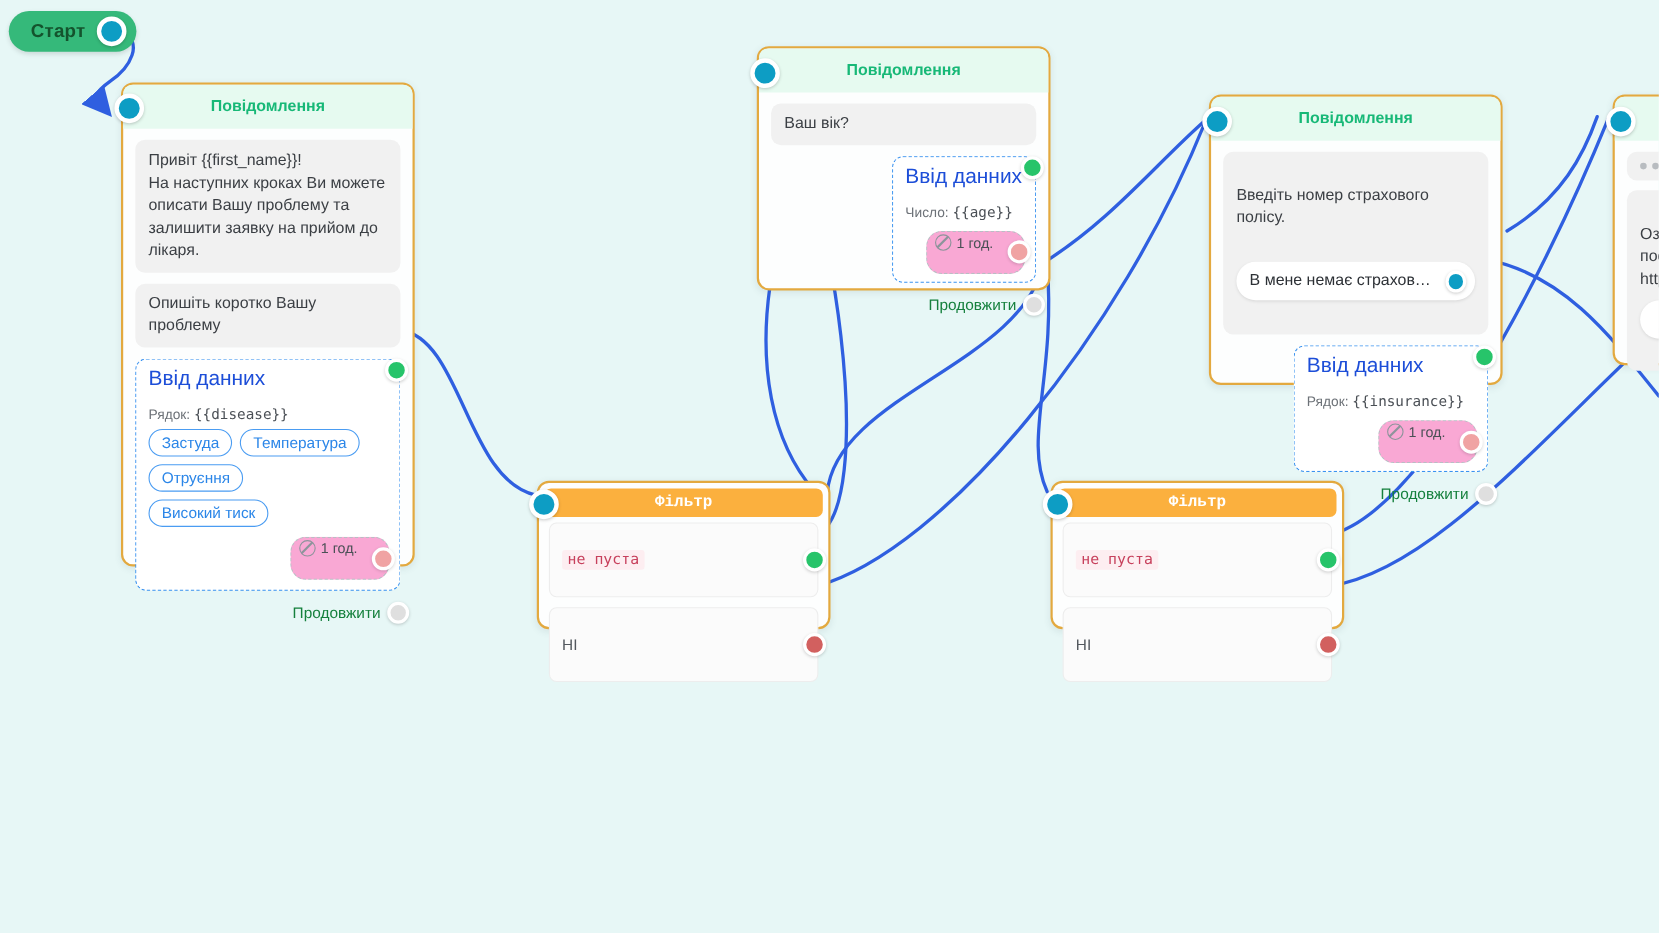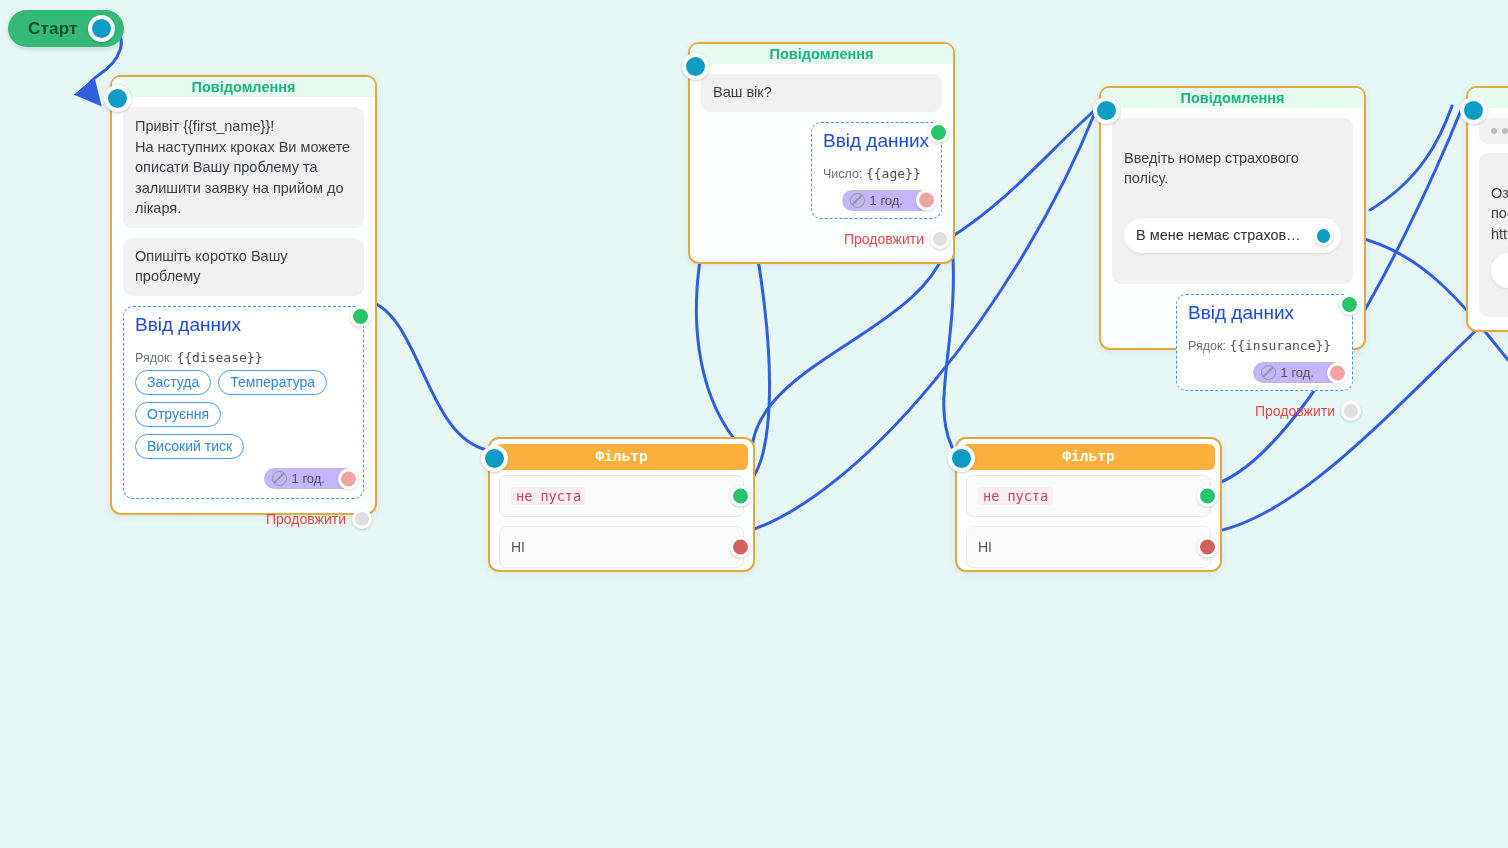--- a/index.html
+++ b/index.html
@@ -28,21 +28,21 @@
   .port.sm{width:14px;height:14px;border-width:3px;}
   .port.gray{background:#dfdfdf;}
 
   
   .node{
     position:absolute;background:#fdfefe;border:2px solid #e3a93f;
     border-radius:11px;box-sizing:border-box;
     box-shadow:0 2px 7px rgba(60,80,90,.10);
   }
   .node .hdr{
-    height:20px;display:flex;align-items:center;justify-content:center;
+    height:40px;display:flex;align-items:center;justify-content:center;
     font-size:14.5px;font-weight:bold;border-radius:8px 8px 0 0;
   }
   .node.msg .hdr{background:#e6faf0;color:#17b877;}
   .node.flt .hdr{background:#fbb03e;color:#fff;margin:5px;height:26px;border-radius:6px;font-family:Liberation Mono, monospace;}
   .node .body{padding:10px 11px 0 11px;}
 
   .bubble{
     background:#f1f1f1;border-radius:9px;padding:9px 12px;
     font-size:14.5px;color:#3b3f44;line-height:1.42;margin-bottom:10px;
     white-space:pre-line;
@@ -73,45 +73,45 @@
     width:15px;height:15px;border-radius:50%;background:#27c46a;
     border:3px solid #fff;box-shadow:0 1px 3px rgba(0,0,0,.18);
   }
   .chips{display:flex;flex-wrap:wrap;gap:18px 7px;}
   .chip{
     border:1.4px solid #4a9cf2;border-radius:15px;background:#fff;
     color:#2b86e8;font-size:14px;padding:3px 11px 4px;white-space:nowrap;
   }
   .timerrow{display:flex;justify-content:flex-end;margin-top:9px;position:relative;}
   .timer{
-    border:1.3px dashed #b9bec4;border-radius:14px;background:#c4b5fd;
-    display:flex;align-items:flex-end;gap:5px;padding:2px 28px 2px 7px;
+    border:1.3px dashed #b9bec4;border-radius:14px;background:#f9a8d4;
+    display:flex;align-items:flex-end;gap:5px;padding:2px 28px 20px 7px;
     font-size:13px;color:#4b5056;position:relative;
   }
   .timer .ban{
     width:13px;height:13px;border-radius:50%;border:1.6px solid #8d949b;position:relative;
   }
   .timer .ban:after{
     content:"";position:absolute;left:-1px;top:5px;width:14px;height:1.6px;
     background:#8d949b;transform:rotate(-45deg);transform-origin:center;
   }
   .timer .dot-r{
     position:absolute;right:-6px;top:50%;transform:translateY(-50%);
     width:15px;height:15px;border-radius:50%;background:#f0a3a3;
     border:3px solid #fff;box-shadow:0 1px 3px rgba(0,0,0,.16);
   }
   .footer{
     display:flex;align-items:center;justify-content:flex-end;gap:6px;
-    padding:6px 8px 9px 0;font-size:14px;color:#ef4444;
+    padding:6px 8px 9px 0;font-size:14px;color:#15803d;
   }
 
   
   .frow{
     position:relative;background:#fbfbfb;border:1px solid #ededed;border-radius:7px;
-    margin:0 9px 9px;height:34px;display:flex;align-items:center;padding:3px 11px;
+    margin:0 9px 9px;height:34px;display:flex;align-items:center;padding:16px 11px;
     font-size:14px;color:#53585e;
   }
   .frow .code{
     font-family:"DejaVu Sans Mono","Liberation Mono",monospace;
     background:#fdeef1;color:#c7405c;font-size:13.5px;padding:1px 5px;border-radius:3px;
   }
   .frow .dot{
     position:absolute;right:-8px;top:50%;transform:translateY(-50%);
     width:15px;height:15px;border-radius:50%;border:3px solid #fff;
     box-shadow:0 1px 3px rgba(0,0,0,.18);

